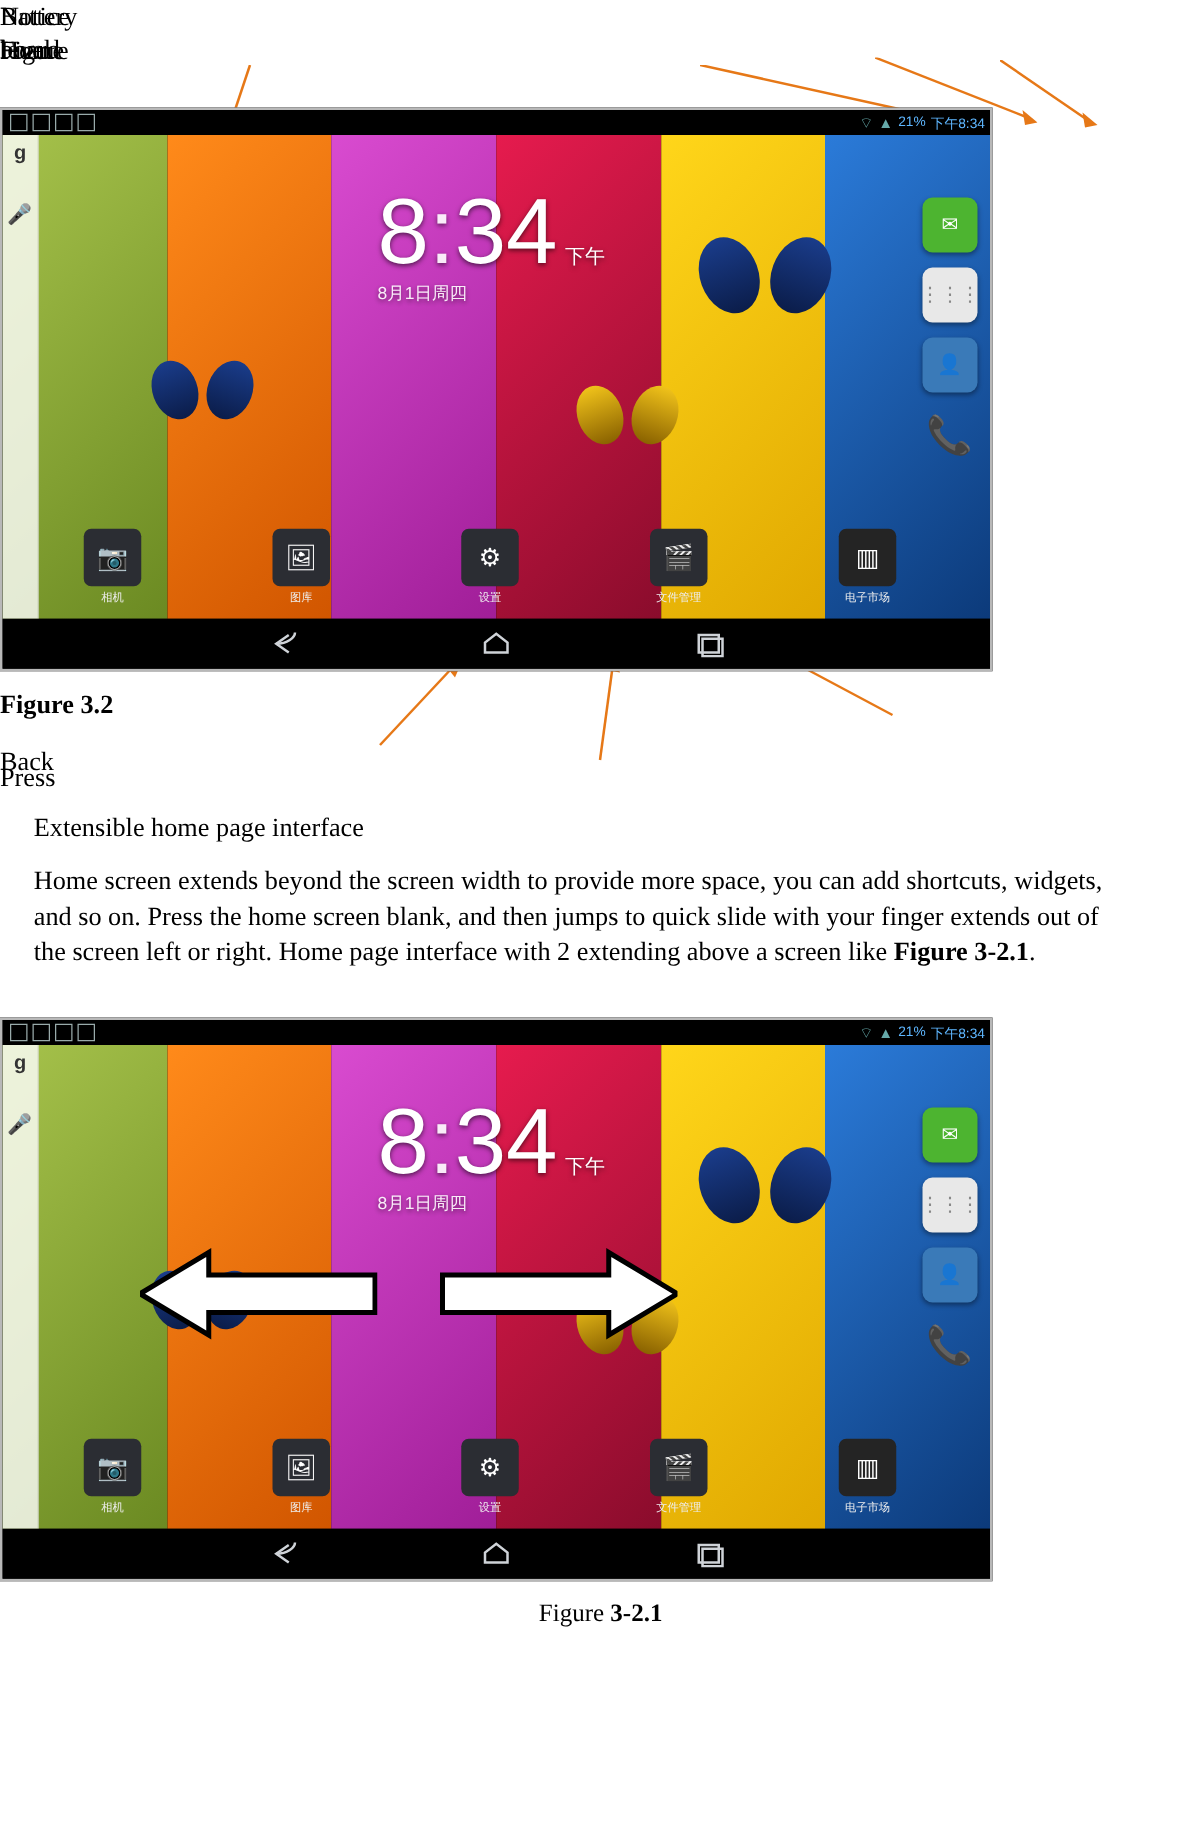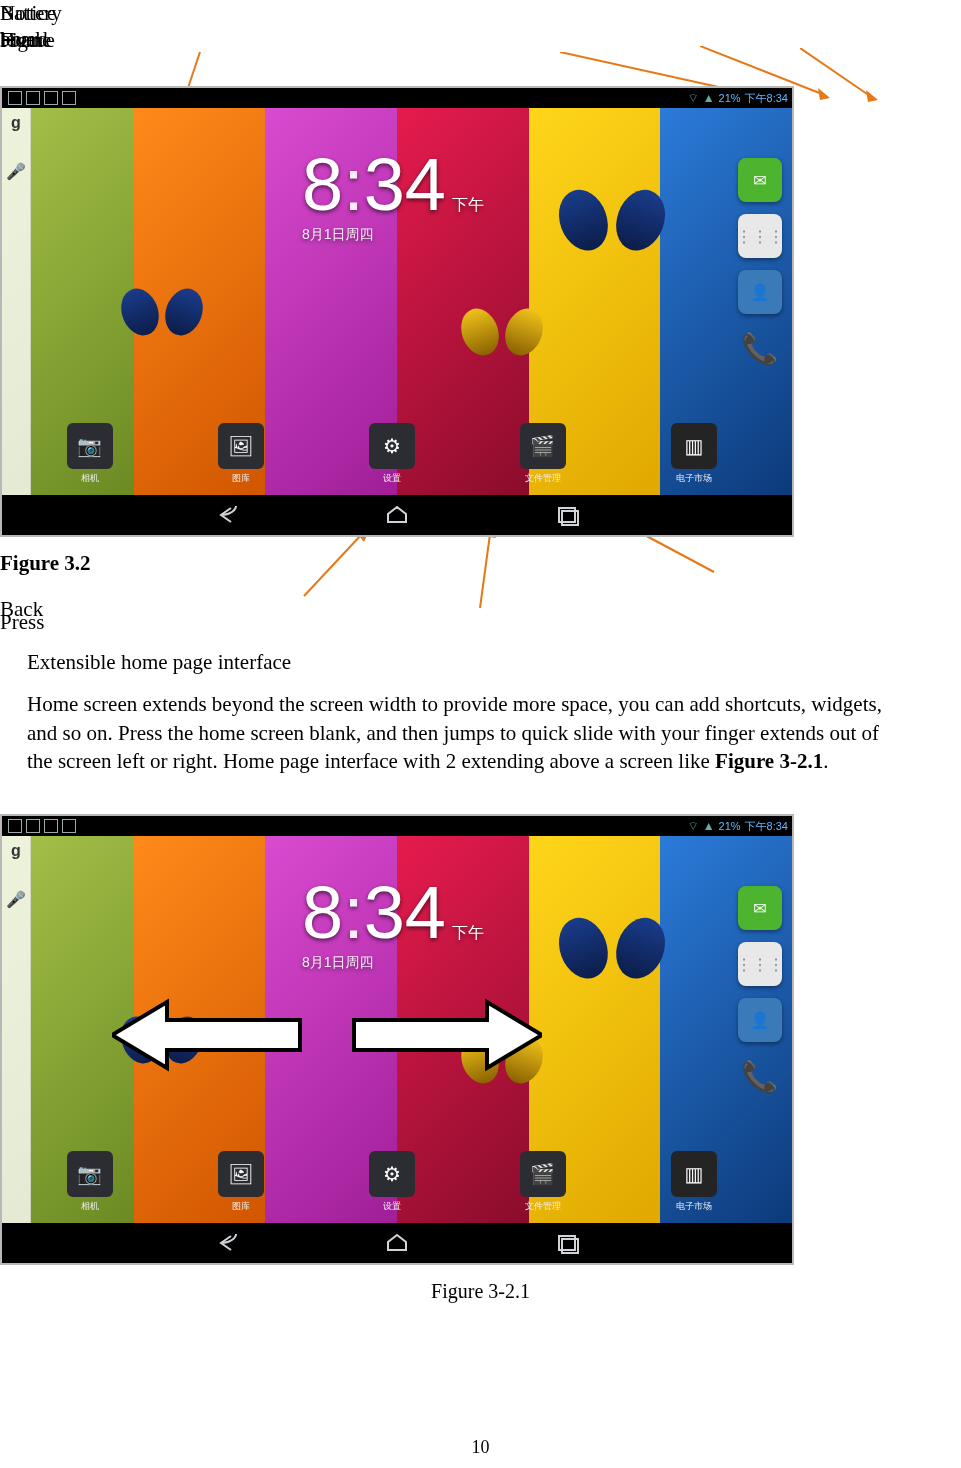--- a/index.html
+++ b/index.html
@@ -100,21 +100,21 @@
 .ba-left{left:110px}
 .ba-right{left:350px}
 
 
 .content{position:absolute;left:27px;top:648px;width:880px;font-size:21px;line-height:1.35}
 .content .h{font-weight:normal;margin-bottom:14px}
 .content .ref{font-weight:bold}
 
 .fig2cap{position:absolute;left:0;right:0;top:1280px;text-align:center;font-size:20px}
 .fig2cap .lead{font-family:Liberation Serif, serif}
-.fig2cap .num{font-weight:normal}
+.fig2cap .num{font-weight:bold}
 
 .pagenum{position:absolute;left:0;right:0;bottom:10px;text-align:center;font-size:18px}
 </style>
 </head>
 <body>
 <div class="page">
 
 <div class="callout search">search</div>
 <div class="callout nb">Notice board</div>
 <div class="callout notice">Figure</div>
@@ -356,15 +356,14 @@
             <rect x="8" y="7" width="16" height="14"></rect>
           </svg>
         </div>
   </div>
 </div>
 
 <div class="fig2cap">
   <span class="lead">Figure </span><span class="num">3-2.1</span>
 </div>
 
-<div class="pagenum">10</div>
 
 </div>
 
 </body></html>

